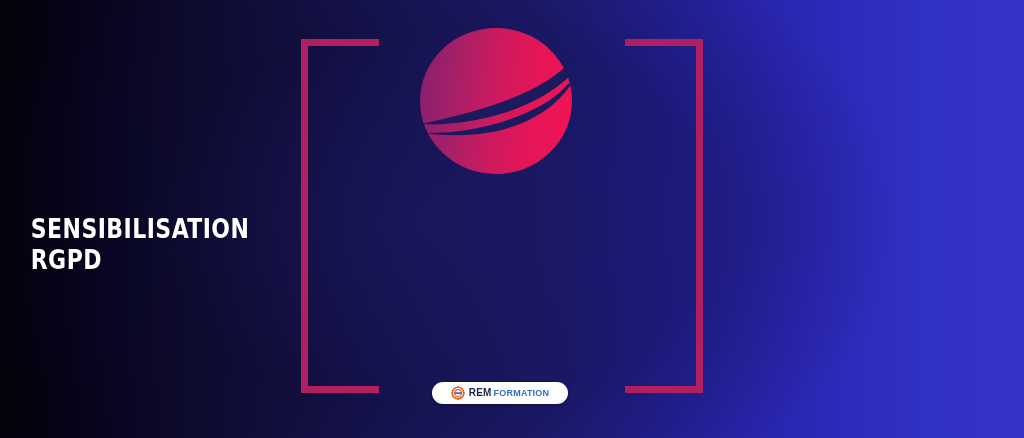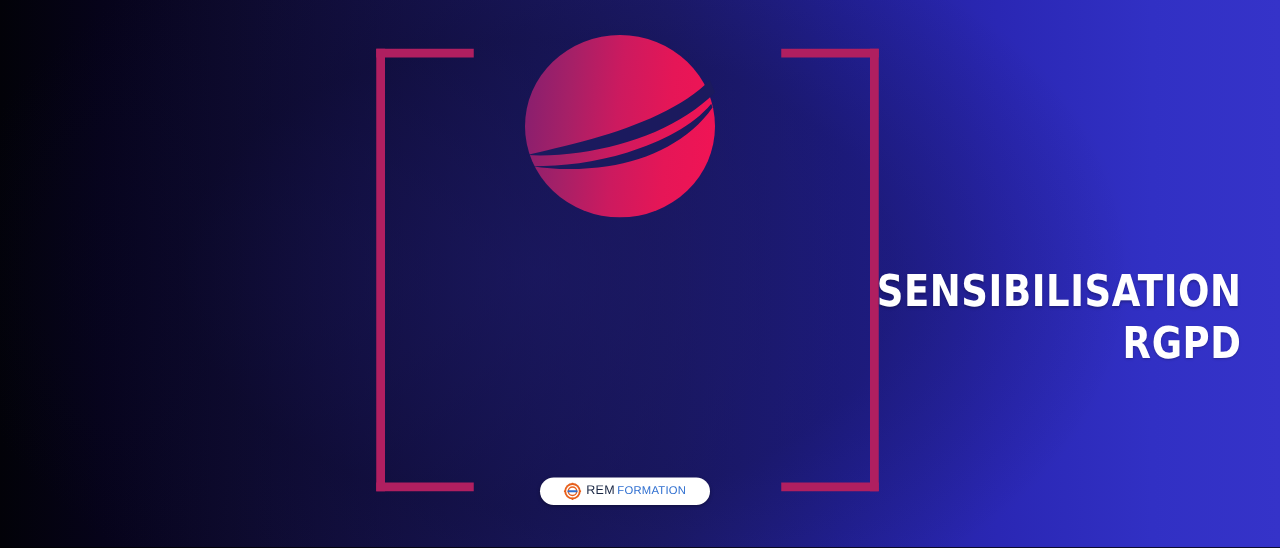--- a/index.html
+++ b/index.html
@@ -74,26 +74,26 @@
     height: 146px;
   }
   .globe-wrap svg { display: block; width: 100%; height: 100%; }
 
   
   .title-block {
     position: absolute;
     left: 0;
     right: 0;
     top: 214px;
-    text-align: right;
+    text-align: left;
     color: #ffffff;
     letter-spacing: 0.5px;
     line-height: 1.18;
     font-weight: 700;
-    font-size: 35px;
+    font-size: 26px;
     font-family: "DejaVu Sans", sans-serif;
     font-stretch: condensed;
     text-shadow: 0 1px 2px rgba(0,0,0,0.25);
   }
   .title-line {
     display: block;
     transform: scaleX(0.94);
   }
 
   
@@ -113,21 +113,21 @@
   }
   .badge-mark {
     width: 14px;
     height: 14px;
     flex: 0 0 14px;
   }
   .badge-mark svg { display: block; width: 14px; height: 14px; }
   .badge-text {
     font-family: "Liberation Sans", sans-serif;
     font-size: 10px;
-    font-weight: 400;
+    font-weight: 700;
     letter-spacing: 0.2px;
     white-space: nowrap;
     line-height: 1;
   }
   .badge-rem { color: #1a2744; }
   .badge-formation {
     color: #2f6fd0;
     font-size: 9px;
     margin-left: 2px;
   }

